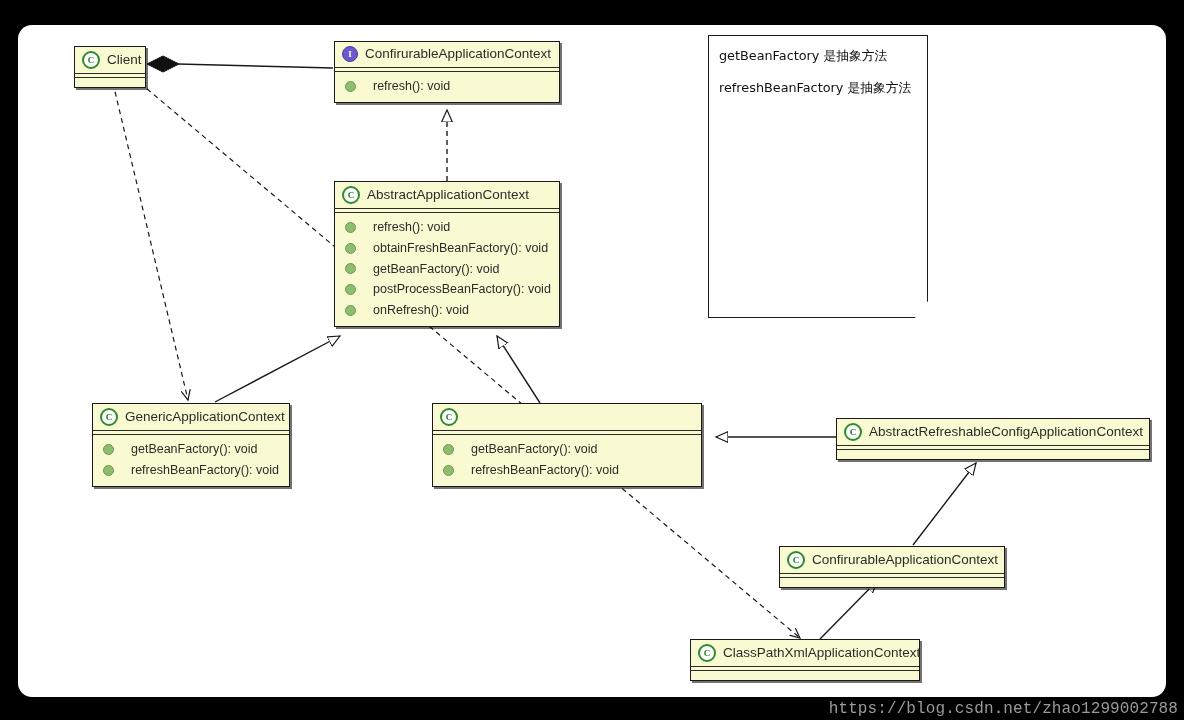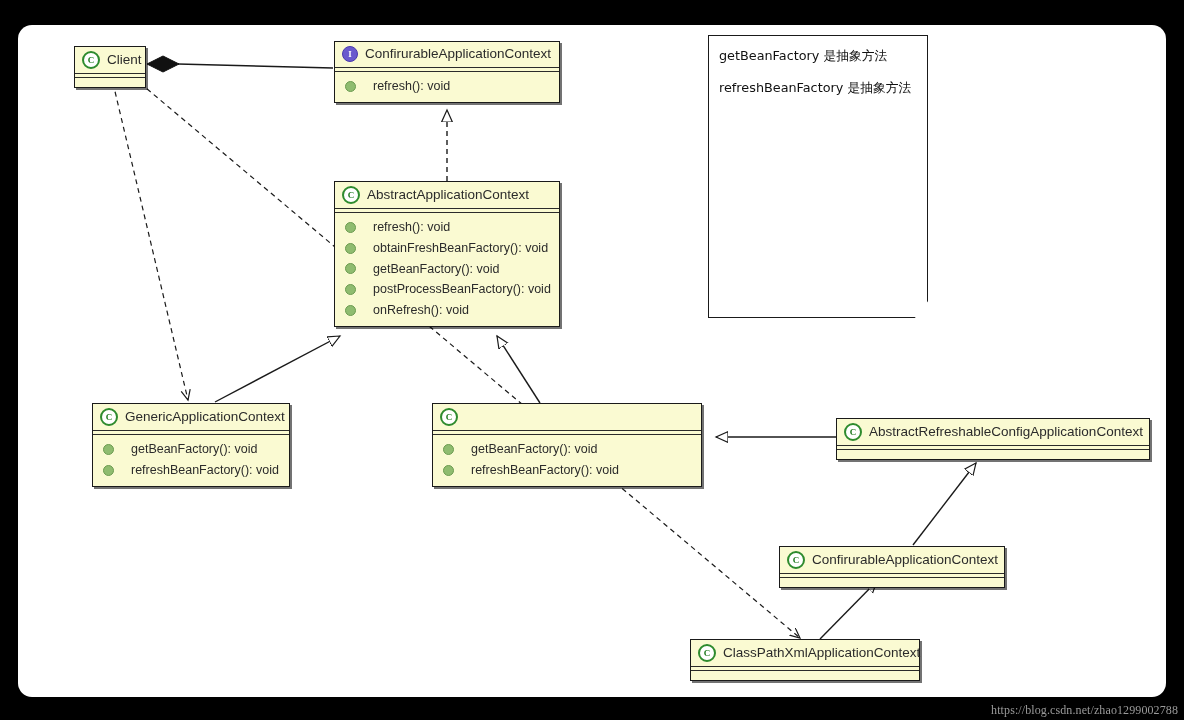--- a/index.html
+++ b/index.html
@@ -130,24 +130,24 @@
     color: #111111;
     line-height: 1.45;
     margin-bottom: 13px;
     font-family: "DejaVu Sans", "Liberation Sans", sans-serif;
   }
 
   #watermark {
     position: absolute;
     right: 6px;
     bottom: 2px;
-    font-size: 12px;
+    font-size: 16px;
     color: #9a9a9a;
     letter-spacing: 0.1px;
-    font-family: Liberation Serif, serif;
+    font-family: Liberation Mono, monospace;
   }
 </style>
 </head>
 <body>
 
 <div id="canvas"></div>
 
 <svg id="svg-layer" xmlns="http://www.w3.org/2000/svg">
   <defs>
     <marker id="hollowTri" markerWidth="14" markerHeight="14" refX="12" refY="6" orient="auto" markerUnits="userSpaceOnUse">

